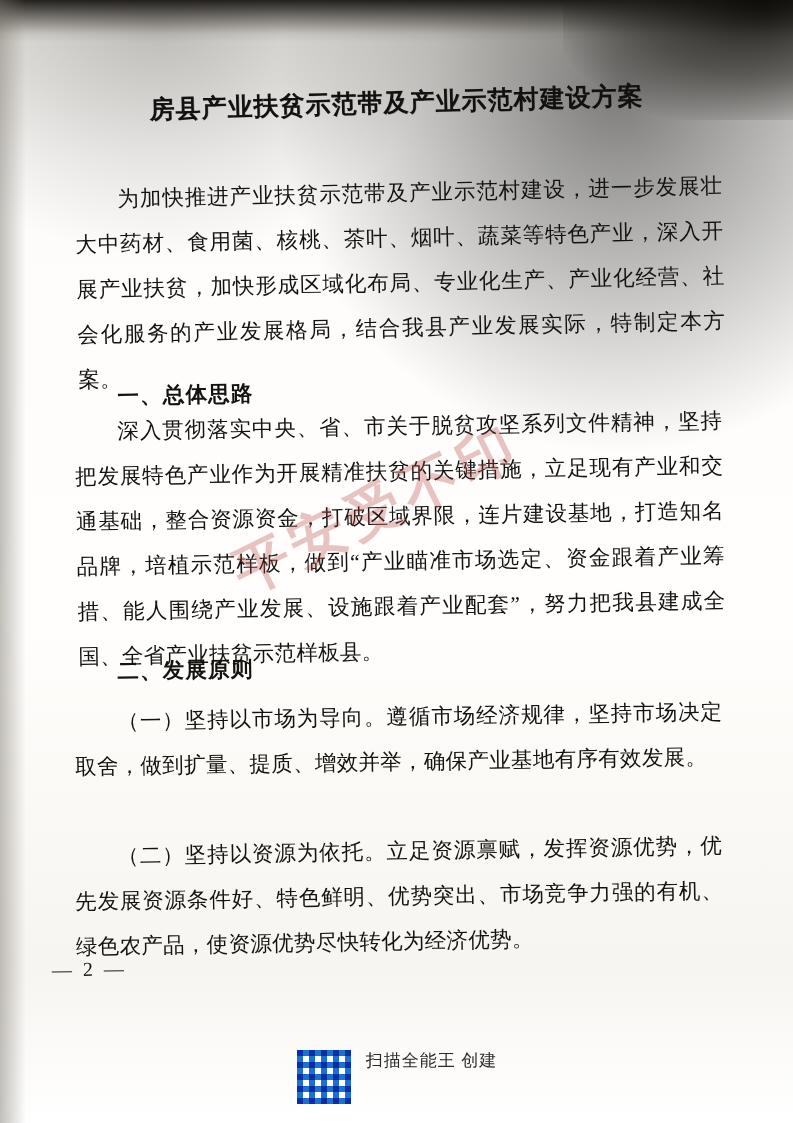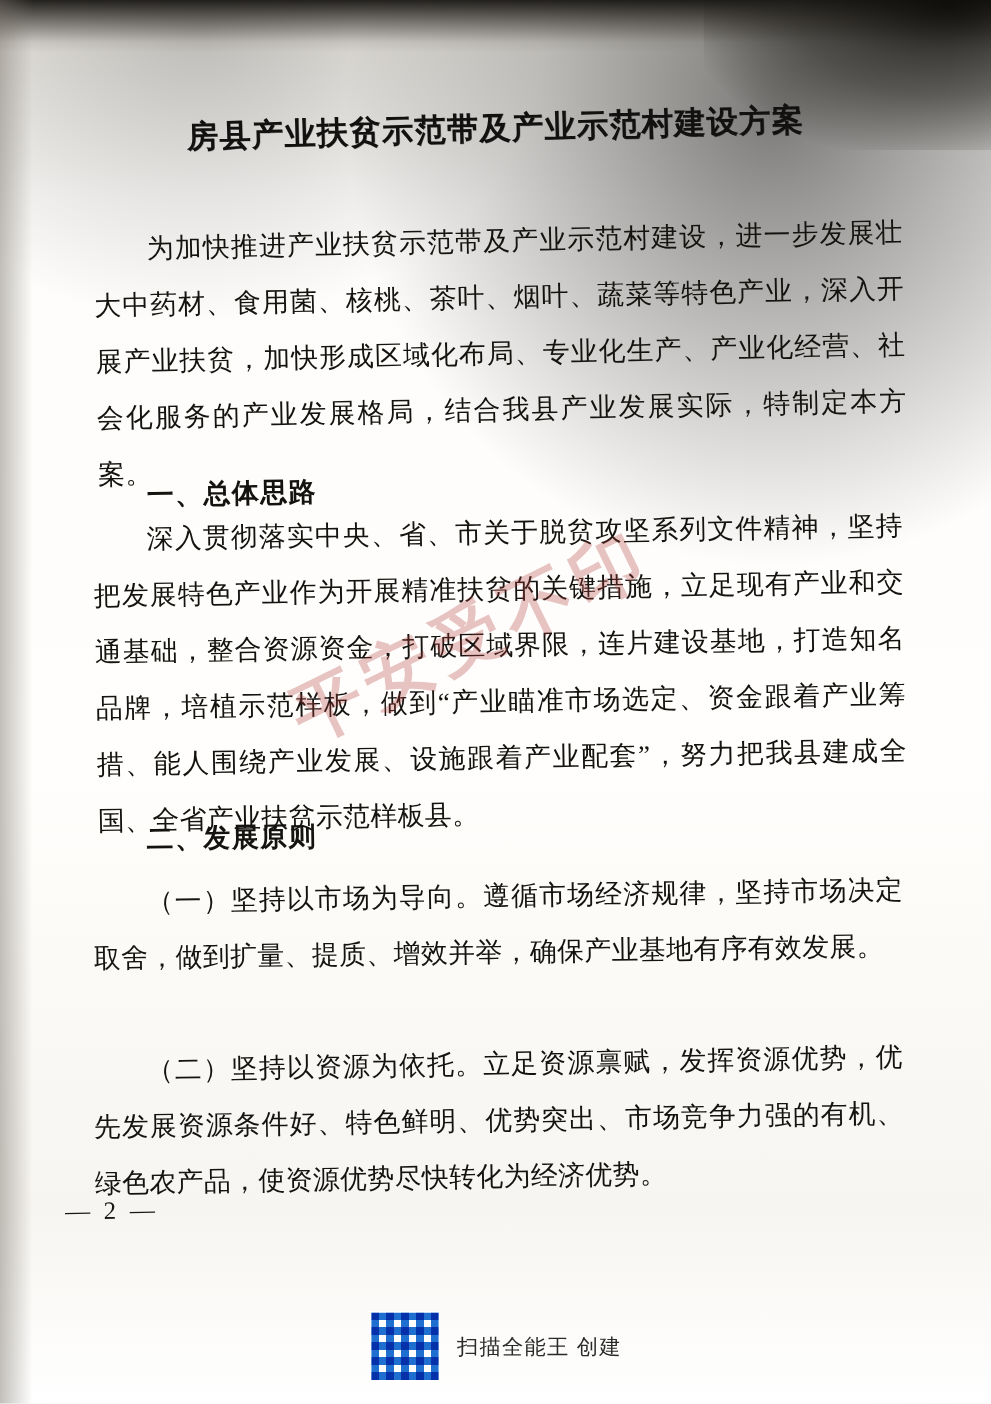--- a/index.html
+++ b/index.html
@@ -115,21 +115,20 @@
     white-space: nowrap;
     pointer-events: none;
   }
 
   
   .footer {
     position: absolute;
     left: 0; right: 0;
     bottom: 18px;
     display: flex;
-    align-items: center;
     justify-content: center;
     gap: 14px;
   }
   .qr {
     width: 54px;
     height: 54px;
     background-color: #fff;
     background-image:
       linear-gradient(90deg, #1f6fd0 0 6px, transparent 6px 12px, #1f6fd0 12px 18px, transparent 18px 24px, #1f6fd0 24px 30px, transparent 30px 36px, #1f6fd0 36px 42px, transparent 42px 48px, #1f6fd0 48px 54px),
       linear-gradient(0deg, #1f6fd0 0 6px, transparent 6px 12px, #1f6fd0 12px 18px, transparent 18px 24px, #1f6fd0 24px 30px, transparent 30px 36px, #1f6fd0 36px 42px, transparent 42px 48px, #1f6fd0 48px 54px);

